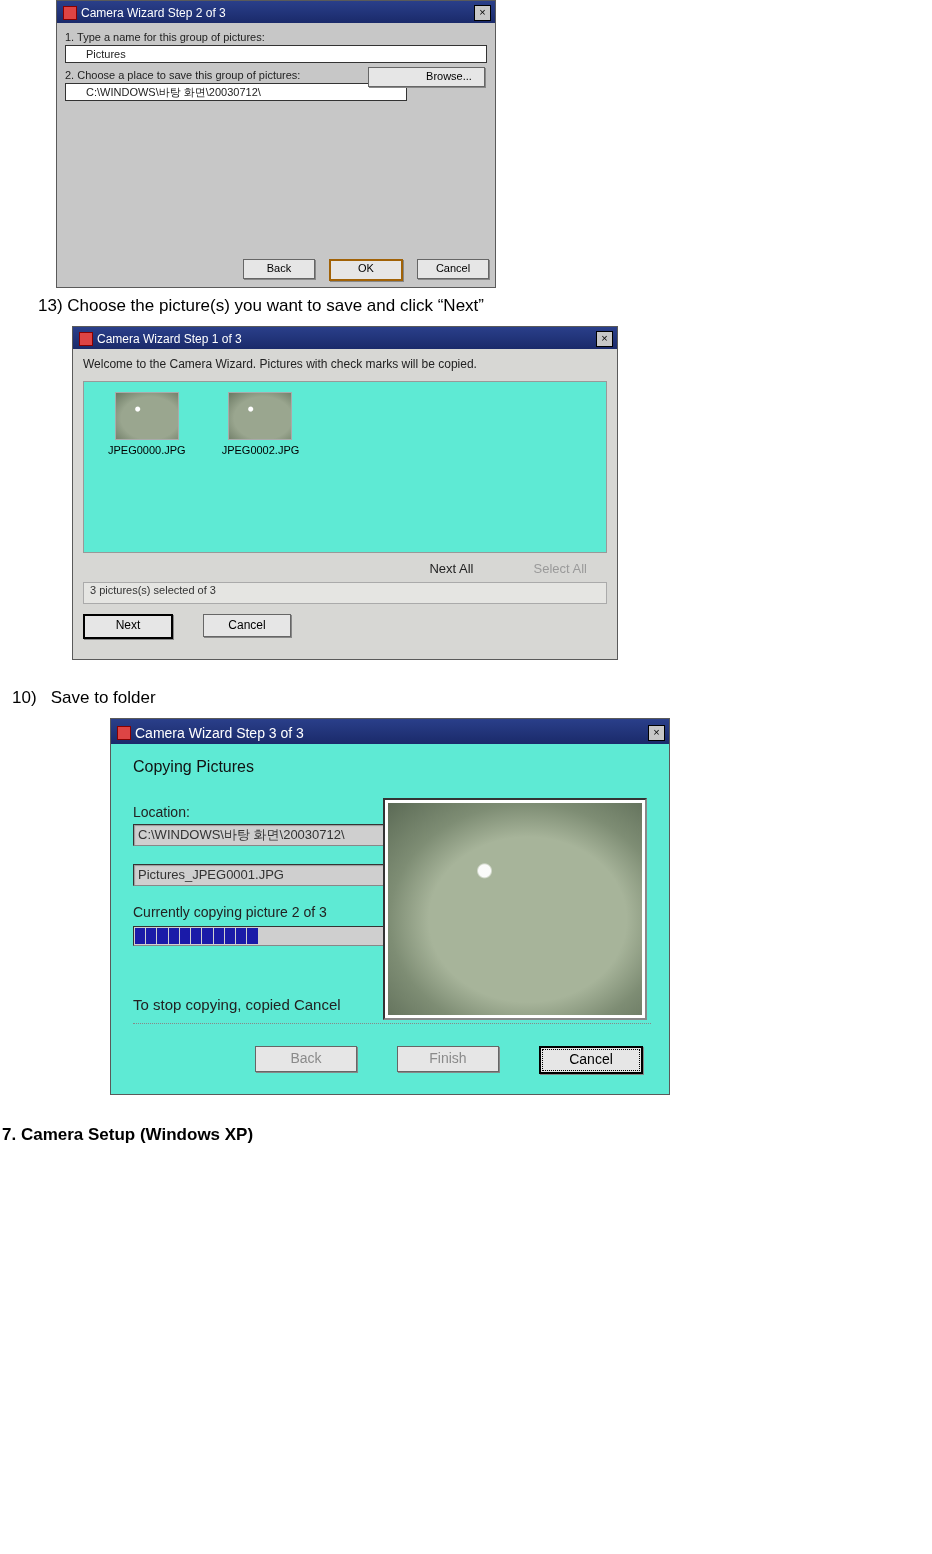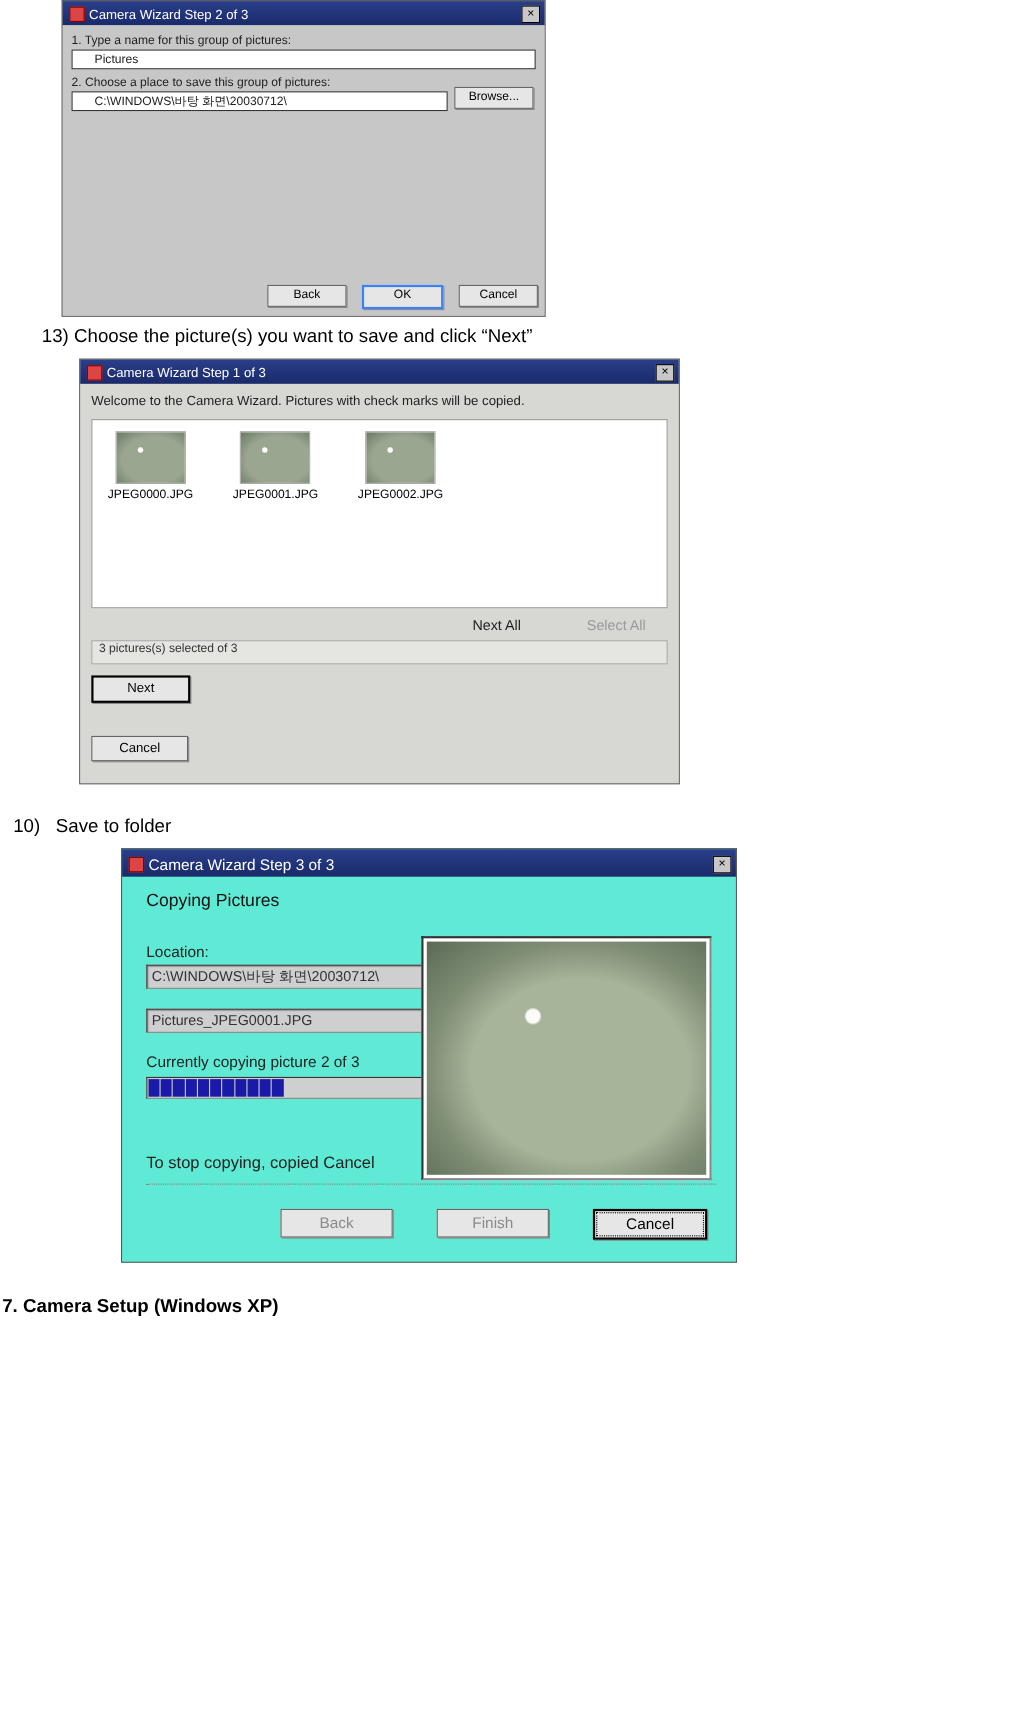--- a/index.html
+++ b/index.html
@@ -47,57 +47,57 @@
 
 .d1 { width: 440px; margin-left: 56px; }
 .d1-body { padding: 6px 8px 8px 8px; background:#c7c7c7; height: 250px; position:relative; }
 .d1-label { font-size: 11px; color:#222; margin: 2px 0 2px 0; filter: blur(0.4px); }
 .d1-field {
   height: 16px; border:1px solid #333; background:#fff;
   font-size:11px; padding:0 20px; line-height:16px; color:#222;
   filter: blur(0.4px);
 }
 .d1-browse {
-  position:absolute; right:10px; top:56px;
+  position:absolute; right:10px; top:44px;
   width:70px; height:18px; border:1px solid #666; background:#e6e6e6;
-  font-size:11px; text-align:center; line-height:17px; box-shadow:1px 1px 0 #888;
+  font-size:11px; text-align:center; line-height:17px; box-shadow:1px 1px 0 #888;padding-left:45px;
 }
 .d1-foot {
   position:absolute; bottom:6px; right:6px; display:flex; gap:14px;
 }
 .btn-s {
   width:70px; height:18px; border:1px solid #666; background:#e6e6e6;
   font-size:11px; text-align:center; line-height:17px; box-shadow:1px 1px 0 #888;
 }
 
 
 .d2 { width: 546px; margin-left: 72px; margin-top: 6px; }
 .d2 .titlebar { background: linear-gradient(#2a3f8a,#1a2a6a); }
 .d2-body { background:#d7d7d4; padding:8px 10px 8px 10px; }
 .d2-blurb { font-size:12px; color:#222; filter: blur(0.3px); margin-bottom:10px; }
 .d2-grid {
-  background:#ffffff; height:150px; border:1px solid #999;
-  display:flex; gap:36px; padding:10px 14px;
+  background:#5eead4; height:150px; border:1px solid #999;
+  display:flex; gap:36px; padding:10px 24px;
 }
 .thumb { display:flex; flex-direction:column; align-items:center; }
 .thumb .pic {
   width:62px; height:46px;
   background:
     radial-gradient(circle at 35% 35%, #fff 0 2px, transparent 3px),
     radial-gradient(ellipse at 55% 55%, #9aa68f 0 60%, #6a7862 100%);
   border:1px solid #aaa;
 }
 .thumb .fn { font-size:11px; margin-top:4px; color:#000; }
 .d2-actions { display:flex; justify-content:flex-end; gap:60px; padding:8px 20px 6px 0; font-size:13px; color:#222; }
 .d2-actions .disabled { color:#9a9a9a; }
 .d2-status {
   margin:0; border:1px solid #aaa; background:#e5e5e2;
   height:18px; font-size:11px; padding:1px 6px; color:#333; filter: blur(0.3px);
 }
-.d2-foot { display:flex; justify-content:flex-start; gap:30px; padding:10px 24px 12px 0;flex-direction:column; }
+.d2-foot { display:flex; justify-content:flex-start; gap:30px; padding:10px 24px 12px 0; }
 .btn-m {
   width:86px; height:21px; border:1px solid #666; background:#e6e6e6;
   font-size:12px; text-align:center; line-height:20px; box-shadow:1px 1px 0 #888;
 }
 .btn-def { border:2px solid #000; line-height:18px; }
 
 
 .d3 { width: 560px; margin-left:110px; margin-top:8px; background:#5eead4; }
 .d3 .titlebar { background: linear-gradient(#2a3f8a,#1a2a6a); height:22px; font-size:14px; padding-top:3px; }
 .d3-body { padding: 14px 18px 8px 22px; position:relative; }
@@ -149,21 +149,21 @@
       <span class="closebox">×</span>
     </div>
     <div class="d1-body">
       <div class="d1-label">1. Type a name for this group of pictures:</div>
       <div class="d1-field">Pictures</div>
       <div class="d1-label" style="margin-top:6px">2. Choose a place to save this group of pictures:</div>
       <div class="d1-field" style="width:300px">C:\WINDOWS\바탕 화면\20030712\</div>
       <div class="d1-browse">Browse...</div>
       <div class="d1-foot">
         <div class="btn-s">Back</div>
-        <div class="btn-s btn-def" style="border:2px solid #3b82f6;line-height:15px">OK</div>
+        <div class="btn-s btn-def" style="border:2px solid #a16207;line-height:15px">OK</div>
         <div class="btn-s">Cancel</div>
       </div>
     </div>
   </div>
 
   <div class="instruction">13) Choose the picture(s) you want to save and click “Next”</div>
 
   <div class="dialog d2">
     <div class="titlebar">
       <span style="display:flex;align-items:center">
@@ -174,24 +174,20 @@
     </div>
     <div class="d2-body">
       <div class="d2-blurb">Welcome to the Camera Wizard.  Pictures with check marks will be copied.</div>
       <div class="d2-grid">
         <div class="thumb">
           <div class="pic"></div>
           <div class="fn">JPEG0000.JPG</div>
         </div>
         <div class="thumb">
           <div class="pic"></div>
-          <div class="fn">JPEG0001.JPG</div>
-        </div>
-        <div class="thumb">
-          <div class="pic"></div>
           <div class="fn">JPEG0002.JPG</div>
         </div>
       </div>
       <div class="d2-actions">
         <span>Next All</span>
         <span class="disabled">Select All</span>
       </div>
       <div class="d2-status">3 pictures(s) selected of 3</div>
       <div class="d2-foot">
         <div class="btn-m btn-def">Next</div>

